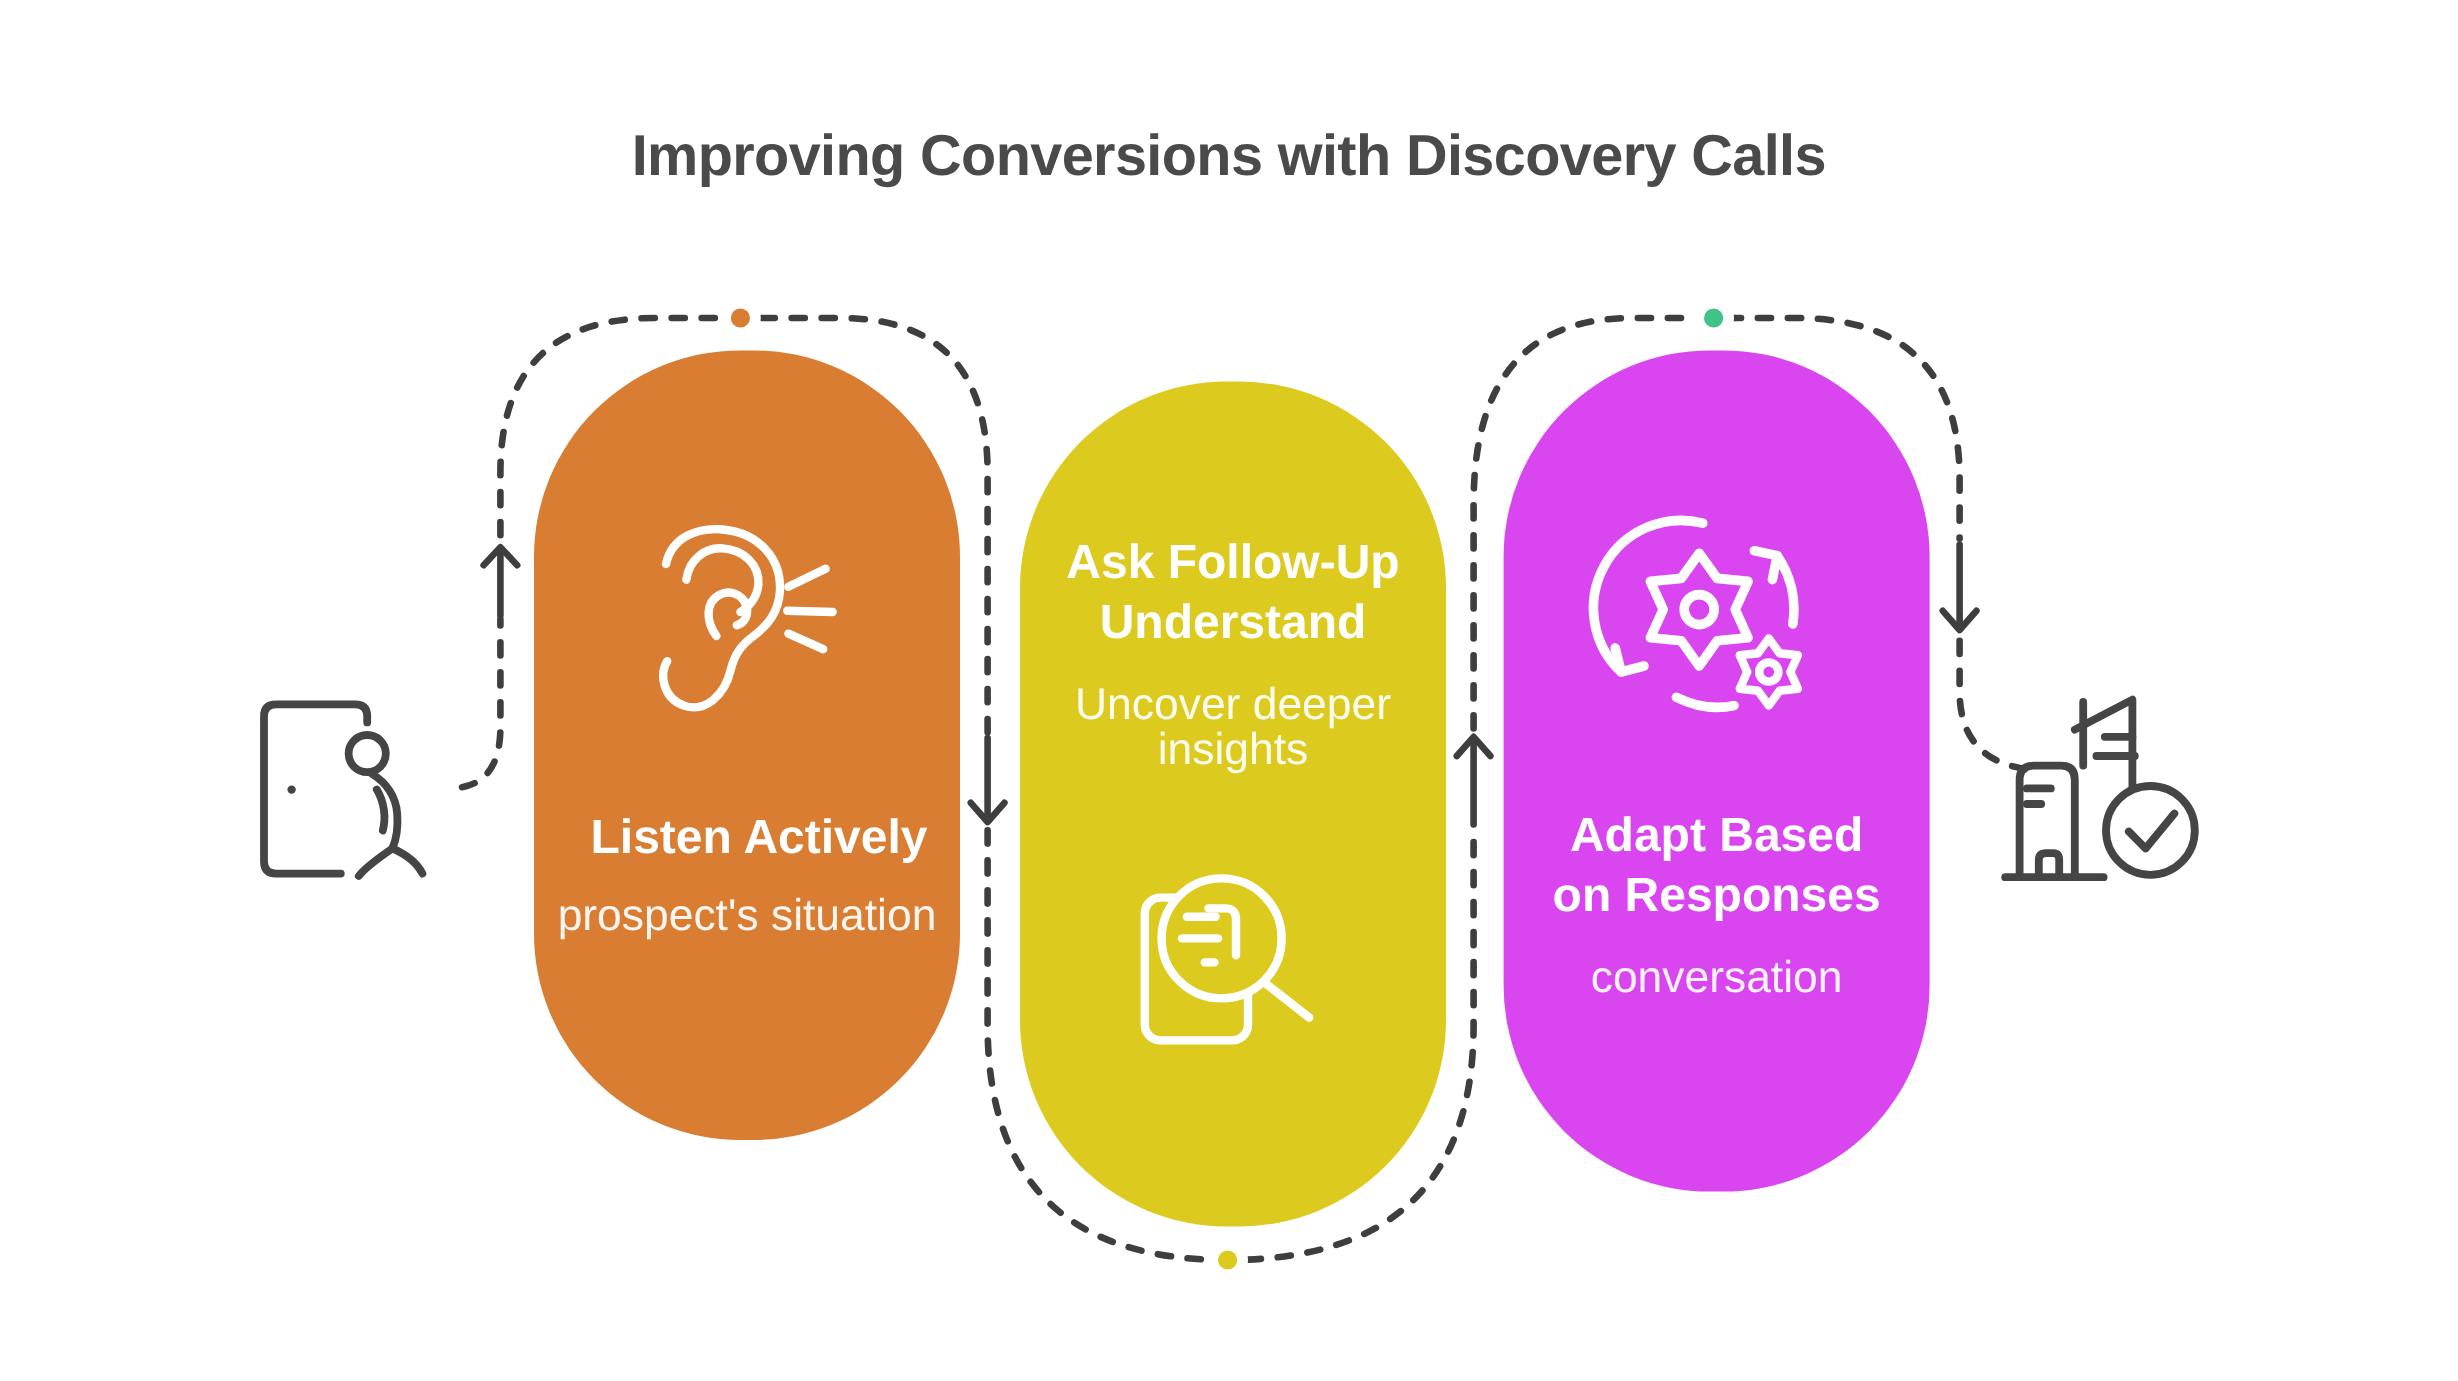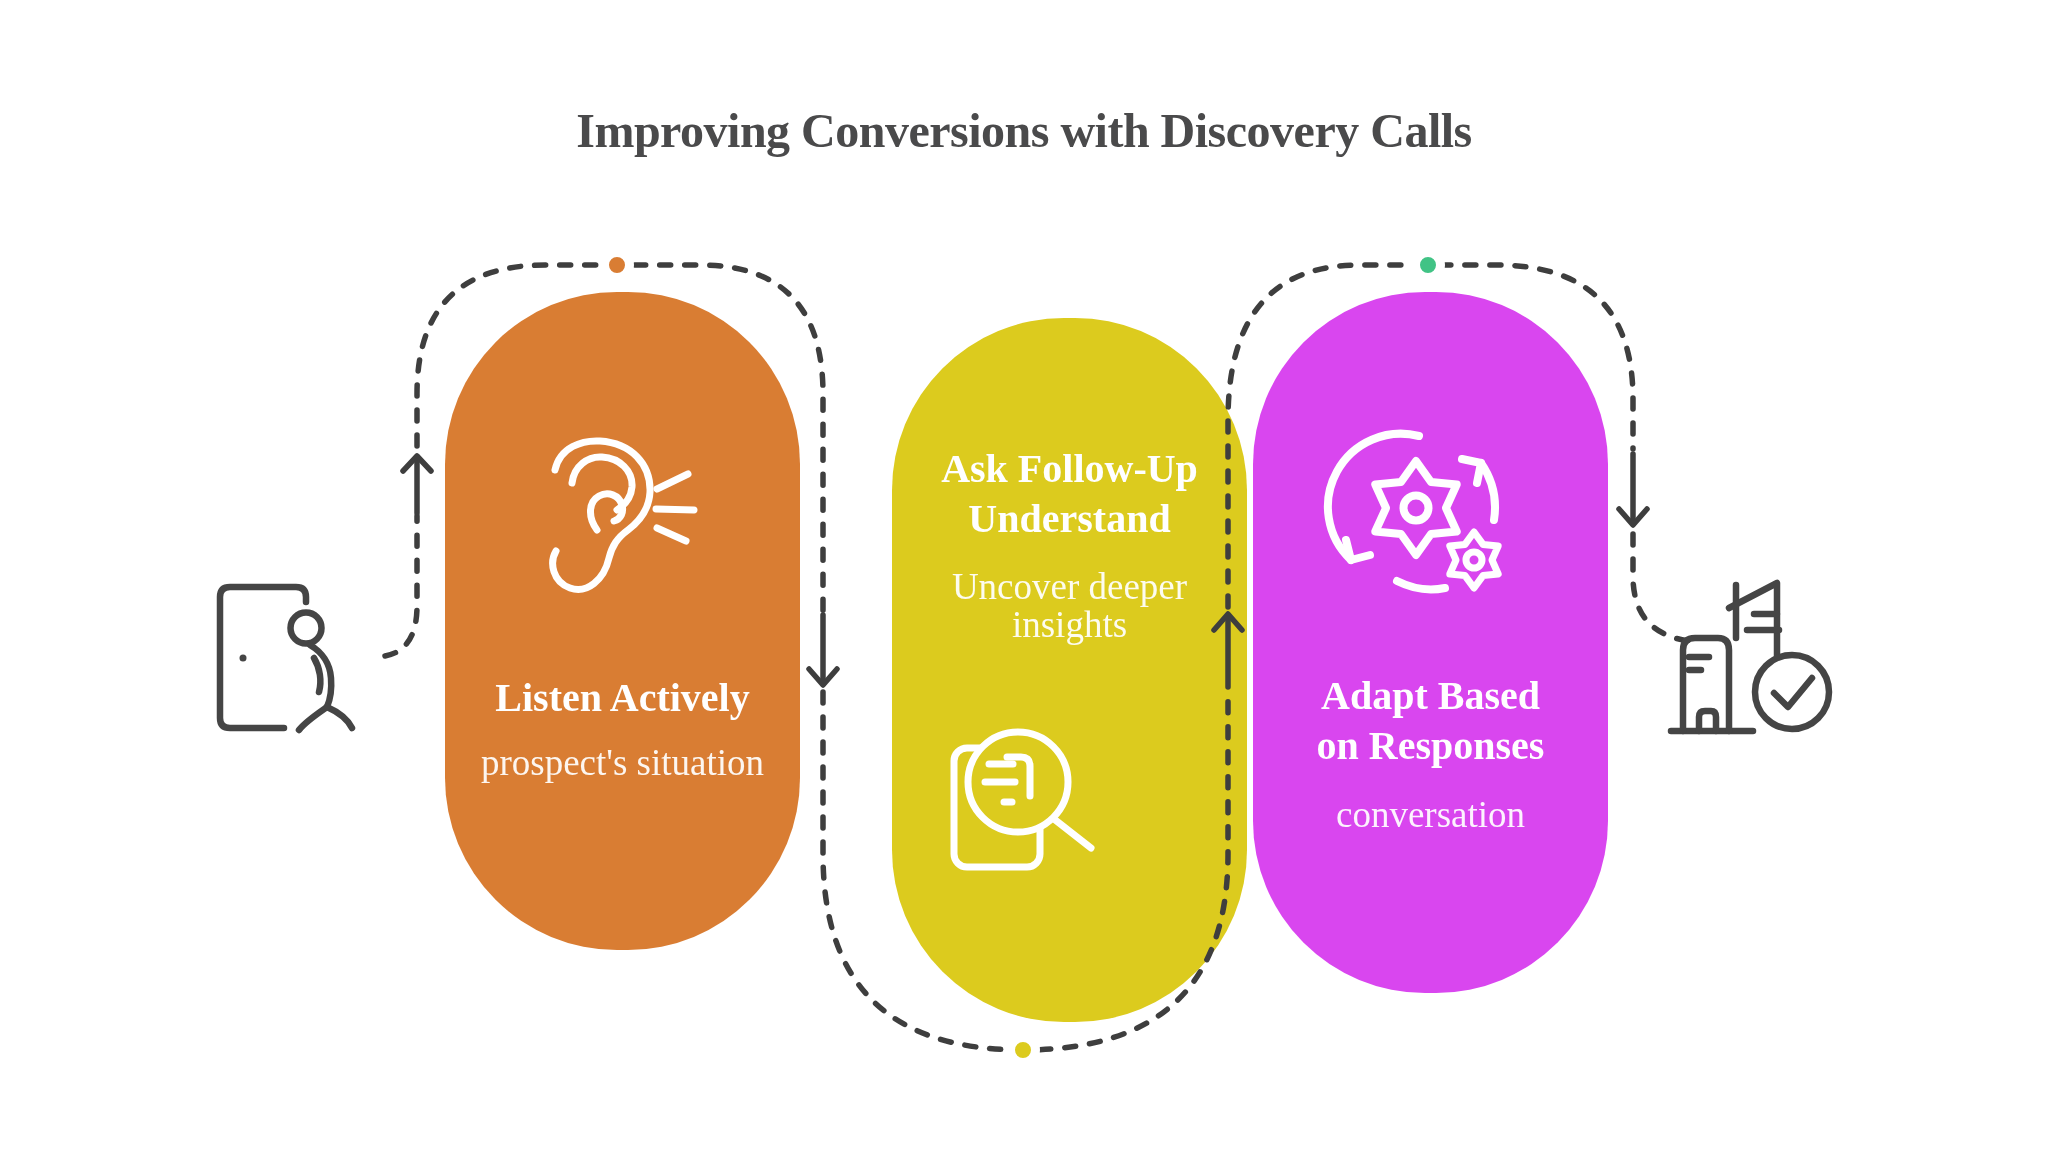--- a/index.html
+++ b/index.html
@@ -1,39 +1,39 @@
 <!DOCTYPE html>
 <html><head>
 <meta charset="utf-8">
 <style>
   html,body{margin:0;padding:0;}
   body{
     width:2048px;height:1151px;position:relative;overflow:hidden;
     background:#ffffff;
     font-family:"Liberation Sans", sans-serif;
   }
-  .stage{position:absolute;left:0;top:0;width:2048px;height:1151px;font-family:Liberation Serif, serif;}
+  .stage{position:absolute;left:0;top:0;width:2048px;height:1151px;}
   .main-title{
     position:absolute;top:103px;left:0;width:100%;
     text-align:center;font-size:48px;font-weight:bold;
     color:#4A4A4B;letter-spacing:-0.5px;z-index:3;
   }
   .card{position:absolute;border-radius:172px;z-index:1;}
   .card-0{left:445px;top:292px;width:355px;height:658px;background:#D97D33;}
-  .card-1{left:850px;top:318px;width:355px;height:704px;background:#DCCB1E;margin-left:42px;}
+  .card-1{left:850px;top:318px;width:355px;height:704px;background:#DCCB1E;}
   .card-2{left:1253px;top:292px;width:355px;height:701px;background:#d946ef;}
   .card-title{
     position:absolute;left:0;width:100%;text-align:center;
     font-weight:bold;font-size:40px;line-height:50px;color:#ffffff;
   }
   .card-sub{
     position:absolute;left:0;width:100%;text-align:center;
     font-size:37px;line-height:38px;color:rgba(255,255,255,0.93);
   }
-  .card-0 .card-title{top:381px;}
+  .card-0 .card-title{top:381px;padding-left:10px;}
   .card-0 .card-sub{top:452px;}
   .card-1 .card-title{top:126px;}
   .card-1 .card-sub{top:250px;}
   .card-2 .card-title{top:379px;}
   .card-2 .card-sub{top:504px;}
   svg.overlay{position:absolute;left:0;top:0;z-index:5;pointer-events:none;}
 </style>
 </head>
 <body>
 

